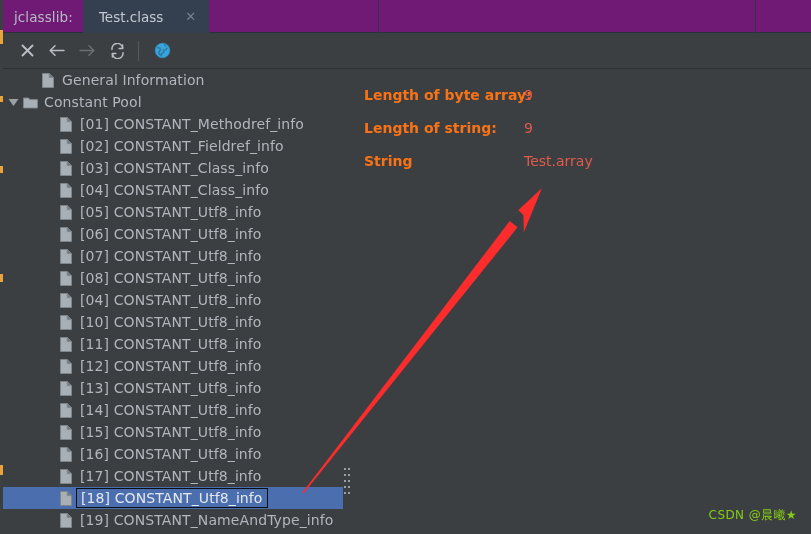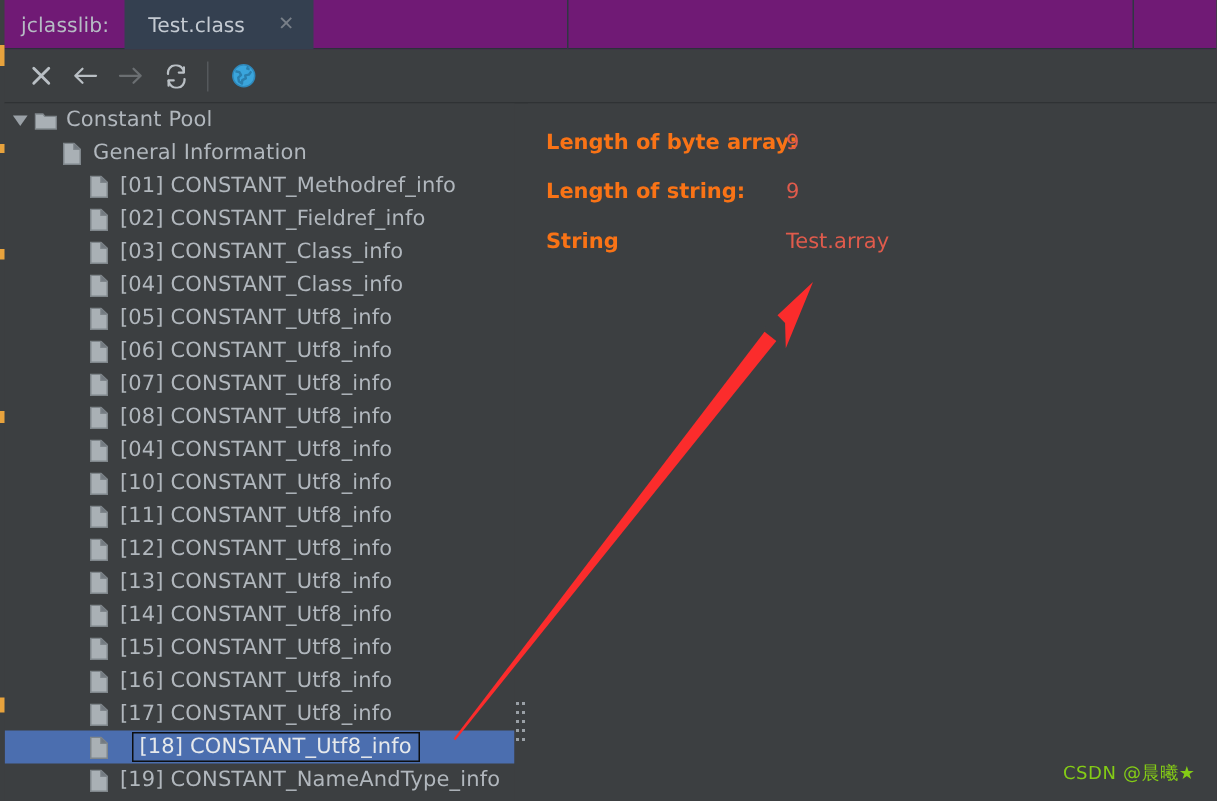--- a/index.html
+++ b/index.html
@@ -151,21 +151,21 @@
     color: #b1b7bd;
     font-size: 14px;
     letter-spacing: .1px;
     padding-left: 5px;
     line-height: 18px;
   }
   .tree-row.selected .tw-label {
     color: #e6e9ec;
     border: 1px solid #0d0f11;
     padding: 0 4px 0 4px;
-    margin-left: 13px;
+    margin-left: 1px;
     line-height: 18px;
   }
   .indent-0 { padding-left: 20px; }
   .indent-1 { padding-left: 2px; }
   .indent-2 { padding-left: 38px; }
 
   
   .splitter-grip {
     position: absolute;
     left: 344px;
@@ -288,42 +288,42 @@
   <div class="edge-stripe">
     <div class="edge-mark" style="top:30px;height:14px;"></div>
     <div class="edge-mark" style="top:96px;height:6px;"></div>
     <div class="edge-mark" style="top:166px;height:7px;"></div>
     <div class="edge-mark" style="top:274px;height:8px;"></div>
     <div class="edge-mark" style="top:465px;height:10px;"></div>
   </div>
 
   <div class="tree-pane">
     <div id="tree-rows">
+        <div class="tree-row indent-0">
+          <span class="tw-expander"></span>
+          <span class="tw-icon">
+            <svg width="12" height="15" viewBox="0 0 12 15">
+              <path d="M0.5 0.5 H7.2 L11.5 4.6 V14.5 H0.5 Z" fill="#a9b0b5" stroke="#7f868b" stroke-width="1"></path>
+              <path d="M7.2 0.5 V4.6 H11.5" fill="#737a80" stroke="#7f868b" stroke-width="0.8"></path>
+            </svg>
+          </span>
+          <span class="tw-label">General Information</span>
+        </div>
         <div class="tree-row indent-1">
           <span class="tw-expander">
             <svg width="11" height="9" viewBox="0 0 11 9">
               <path d="M0.6 1 L10.4 1 L5.5 8 Z" fill="#9aa1a7"></path>
             </svg>
           </span>
           <span class="tw-icon">
             <svg width="15" height="13" viewBox="0 0 15 13">
               <path d="M0.5 2.0 H5.6 L6.9 3.6 H14.5 V12.0 H0.5 Z" fill="#a9b0b5" stroke="#7f868b" stroke-width="0.9"></path>
             </svg>
           </span>
           <span class="tw-label">Constant Pool</span>
-        </div>
-        <div class="tree-row indent-0">
-          <span class="tw-expander"></span>
-          <span class="tw-icon">
-            <svg width="12" height="15" viewBox="0 0 12 15">
-              <path d="M0.5 0.5 H7.2 L11.5 4.6 V14.5 H0.5 Z" fill="#a9b0b5" stroke="#7f868b" stroke-width="1"></path>
-              <path d="M7.2 0.5 V4.6 H11.5" fill="#737a80" stroke="#7f868b" stroke-width="0.8"></path>
-            </svg>
-          </span>
-          <span class="tw-label">General Information</span>
         </div>
         <div class="tree-row indent-2">
           <span class="tw-expander"></span>
           <span class="tw-icon">
             <svg width="12" height="15" viewBox="0 0 12 15">
               <path d="M0.5 0.5 H7.2 L11.5 4.6 V14.5 H0.5 Z" fill="#a9b0b5" stroke="#7f868b" stroke-width="1"></path>
               <path d="M7.2 0.5 V4.6 H11.5" fill="#737a80" stroke="#7f868b" stroke-width="0.8"></path>
             </svg>
           </span>
           <span class="tw-label">[01] CONSTANT_Methodref_info</span>

